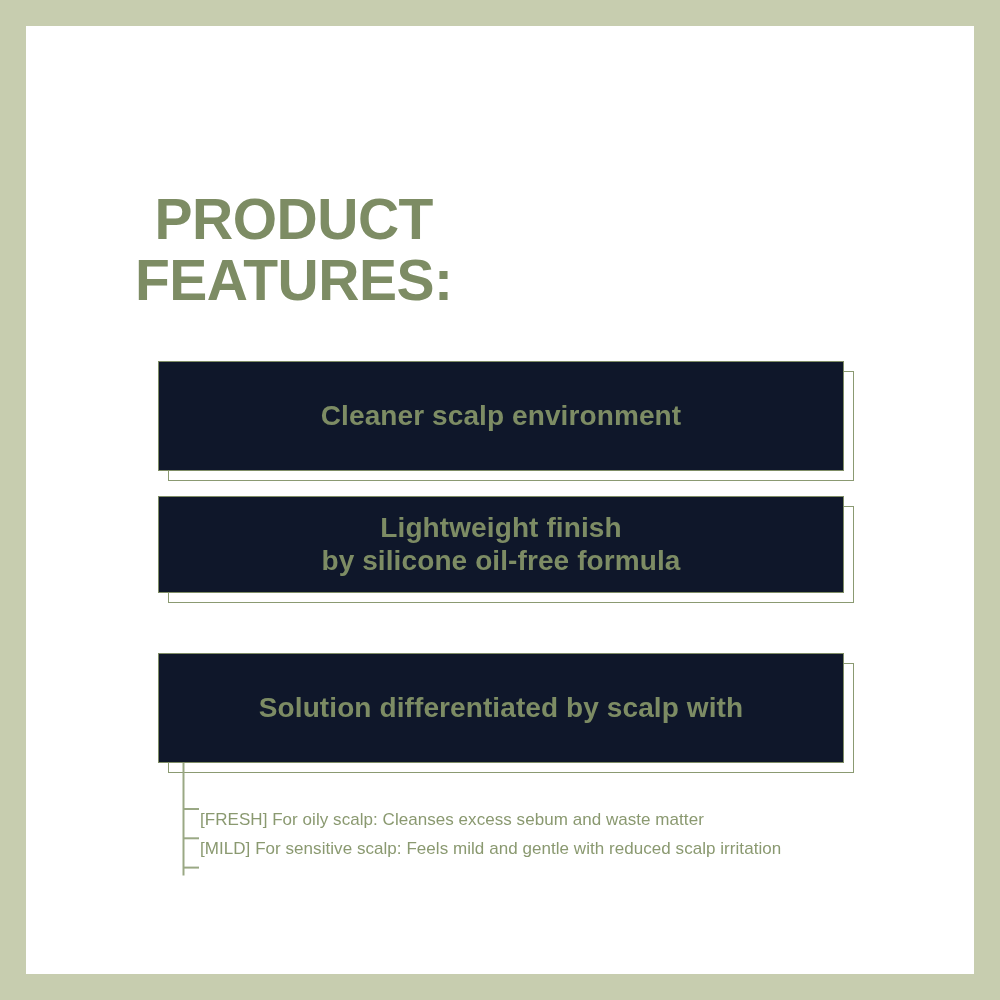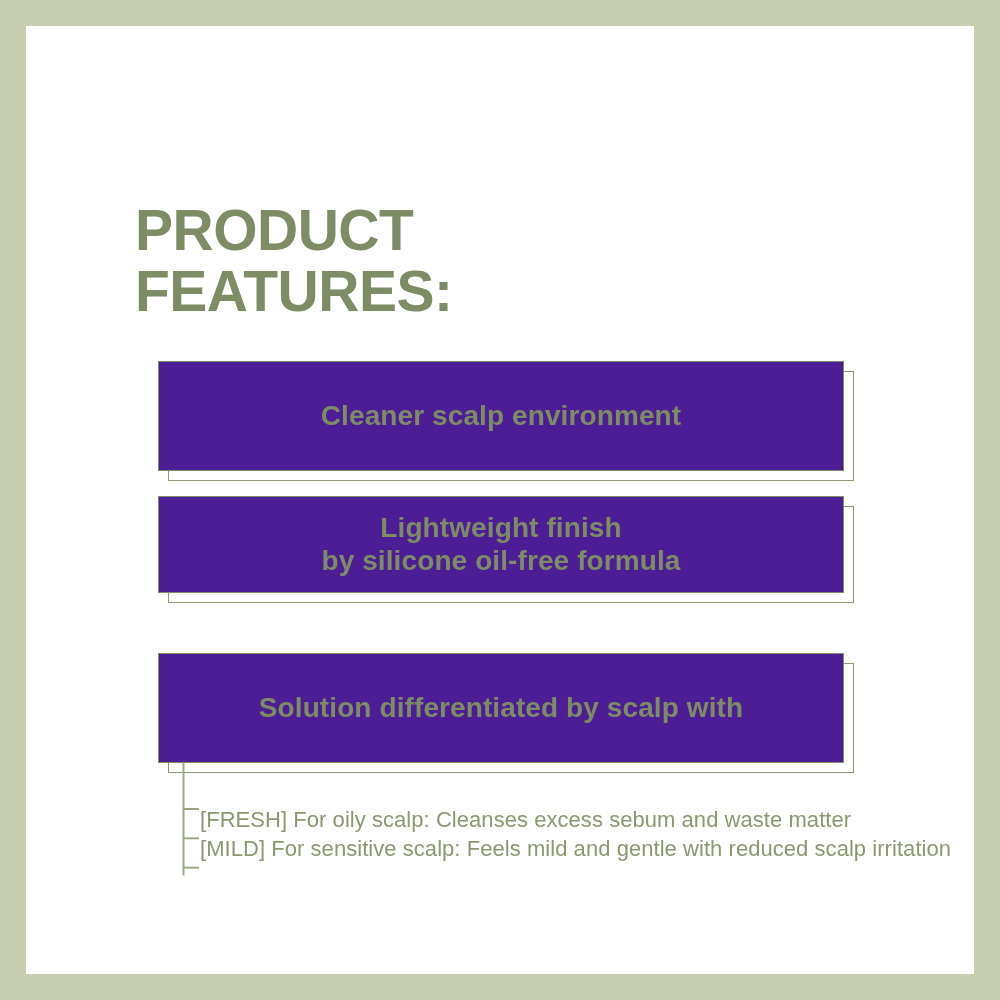--- a/index.html
+++ b/index.html
@@ -67,21 +67,21 @@
     background: #ffffff;
     border: 1.6px solid #8b9a72;
   }
   .card-face {
     position: absolute;
     left: 0;
     top: 0;
     width: 100%;
     height: 100%;
     box-sizing: border-box;
-    background: #4c1d95;
+    background: #0f172a;
     border: 1.6px solid #7f8d66;
     display: flex;
     align-items: center;
     justify-content: center;
     text-align: center;
   }
   .card-text {
     color: #7d8c64;
     font-size: 28px;
     font-weight: bold;
@@ -101,33 +101,33 @@
 
   
   .sub-list {
     position: absolute;
     left: 200px;
     top: 805px;
     width: 740px;
   }
   .sub-item {
     color: #8a9970;
-    font-size: 22px;
+    font-size: 17px;
     line-height: 29.3px;
     white-space: nowrap;
     letter-spacing: 0.05px;
   }
 </style>
 </head>
 <body>
 
 <div class="frame">
   <div class="canvas">
 
-    <h1 class="page-title" style="left:109px; top:136px;">PRODUCT
+    <h1 class="page-title" style="left:109px; top:125px;text-align:center;">PRODUCT
 FEATURES:</h1>
 
   </div>
 </div>
 
 <div class="cards">
 
   <div class="card-wrap c0">
     <div class="card-shadow"></div>
     <div class="card-face">

